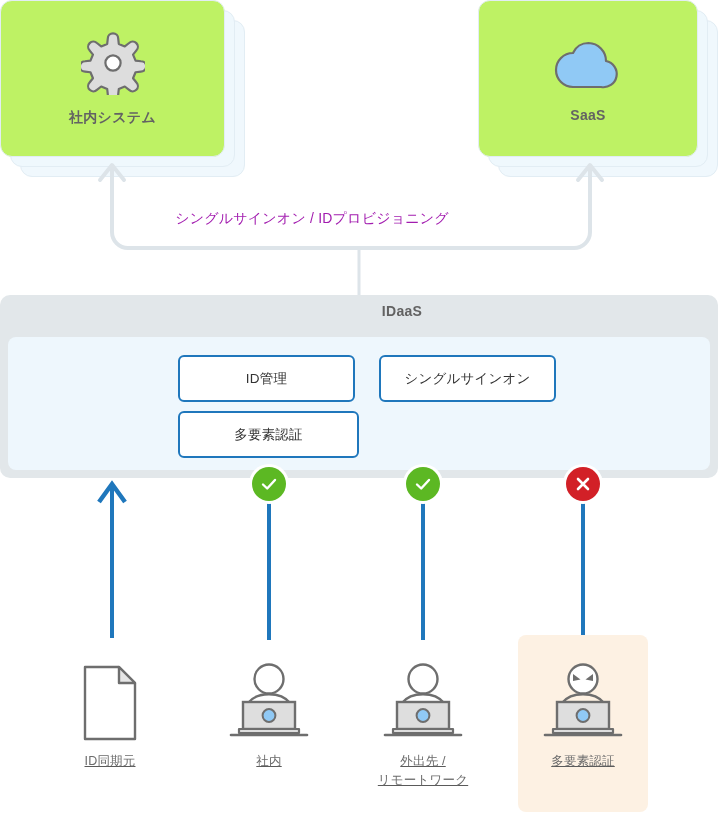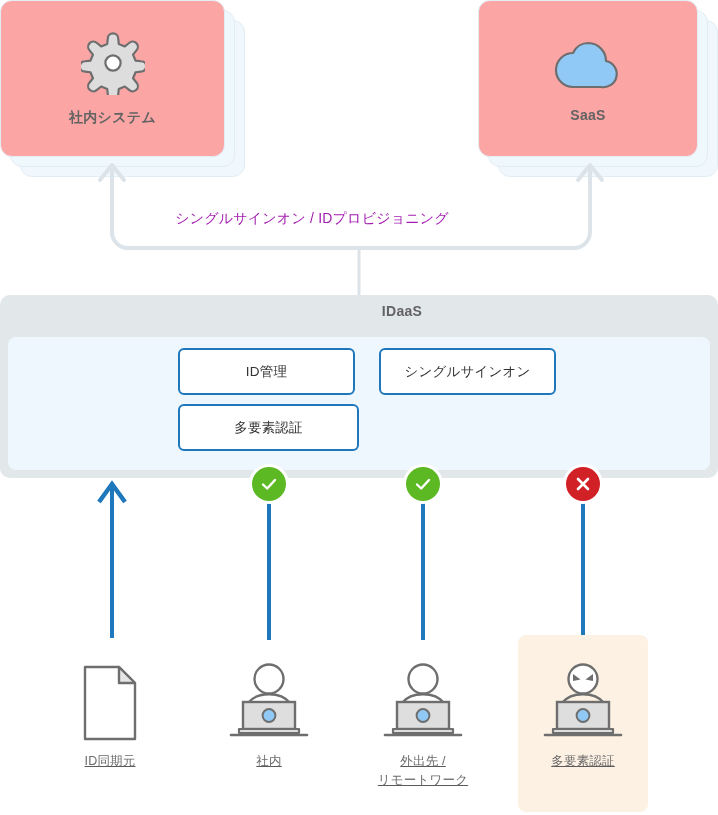--- a/index.html
+++ b/index.html
@@ -28,21 +28,21 @@
   }
   .card-stack .card {
     position: absolute;
     background: #eef7fd;
     border: 1px solid #e2edf4;
     border-radius: 12px;
     box-sizing: border-box;
   }
   .card-stack .card.back2 { opacity: 1; background: #f0f8fd; }
   .card-stack .card.back1 { opacity: 1; background: #eff8fd; }
-  .card-stack .card.front { background: #fca5a5; }
+  .card-stack .card.front { background: #bef264; }
 
   .card-inner {
     position: absolute;
     left: 0; right: 0; top: 0; bottom: 0;
     display: flex;
     flex-direction: column;
     align-items: center;
     justify-content: center;
   }
   .card-label {
@@ -108,20 +108,21 @@
   .feature-grid {
     position: absolute;
     left: 170px;
     top: 11px;
     width: 378px;
   }
   .feature-row {
     display: flex;
     gap: 24px;
     margin-bottom: 9px;
+    margin-top: 7px;
   }
   .feature-box {
     width: 181px;
     height: 47px;
     background: #ffffff;
     border: 2px solid #1f77bc;
     border-radius: 6px;
     box-sizing: border-box;
     display: flex;
     align-items: center;

